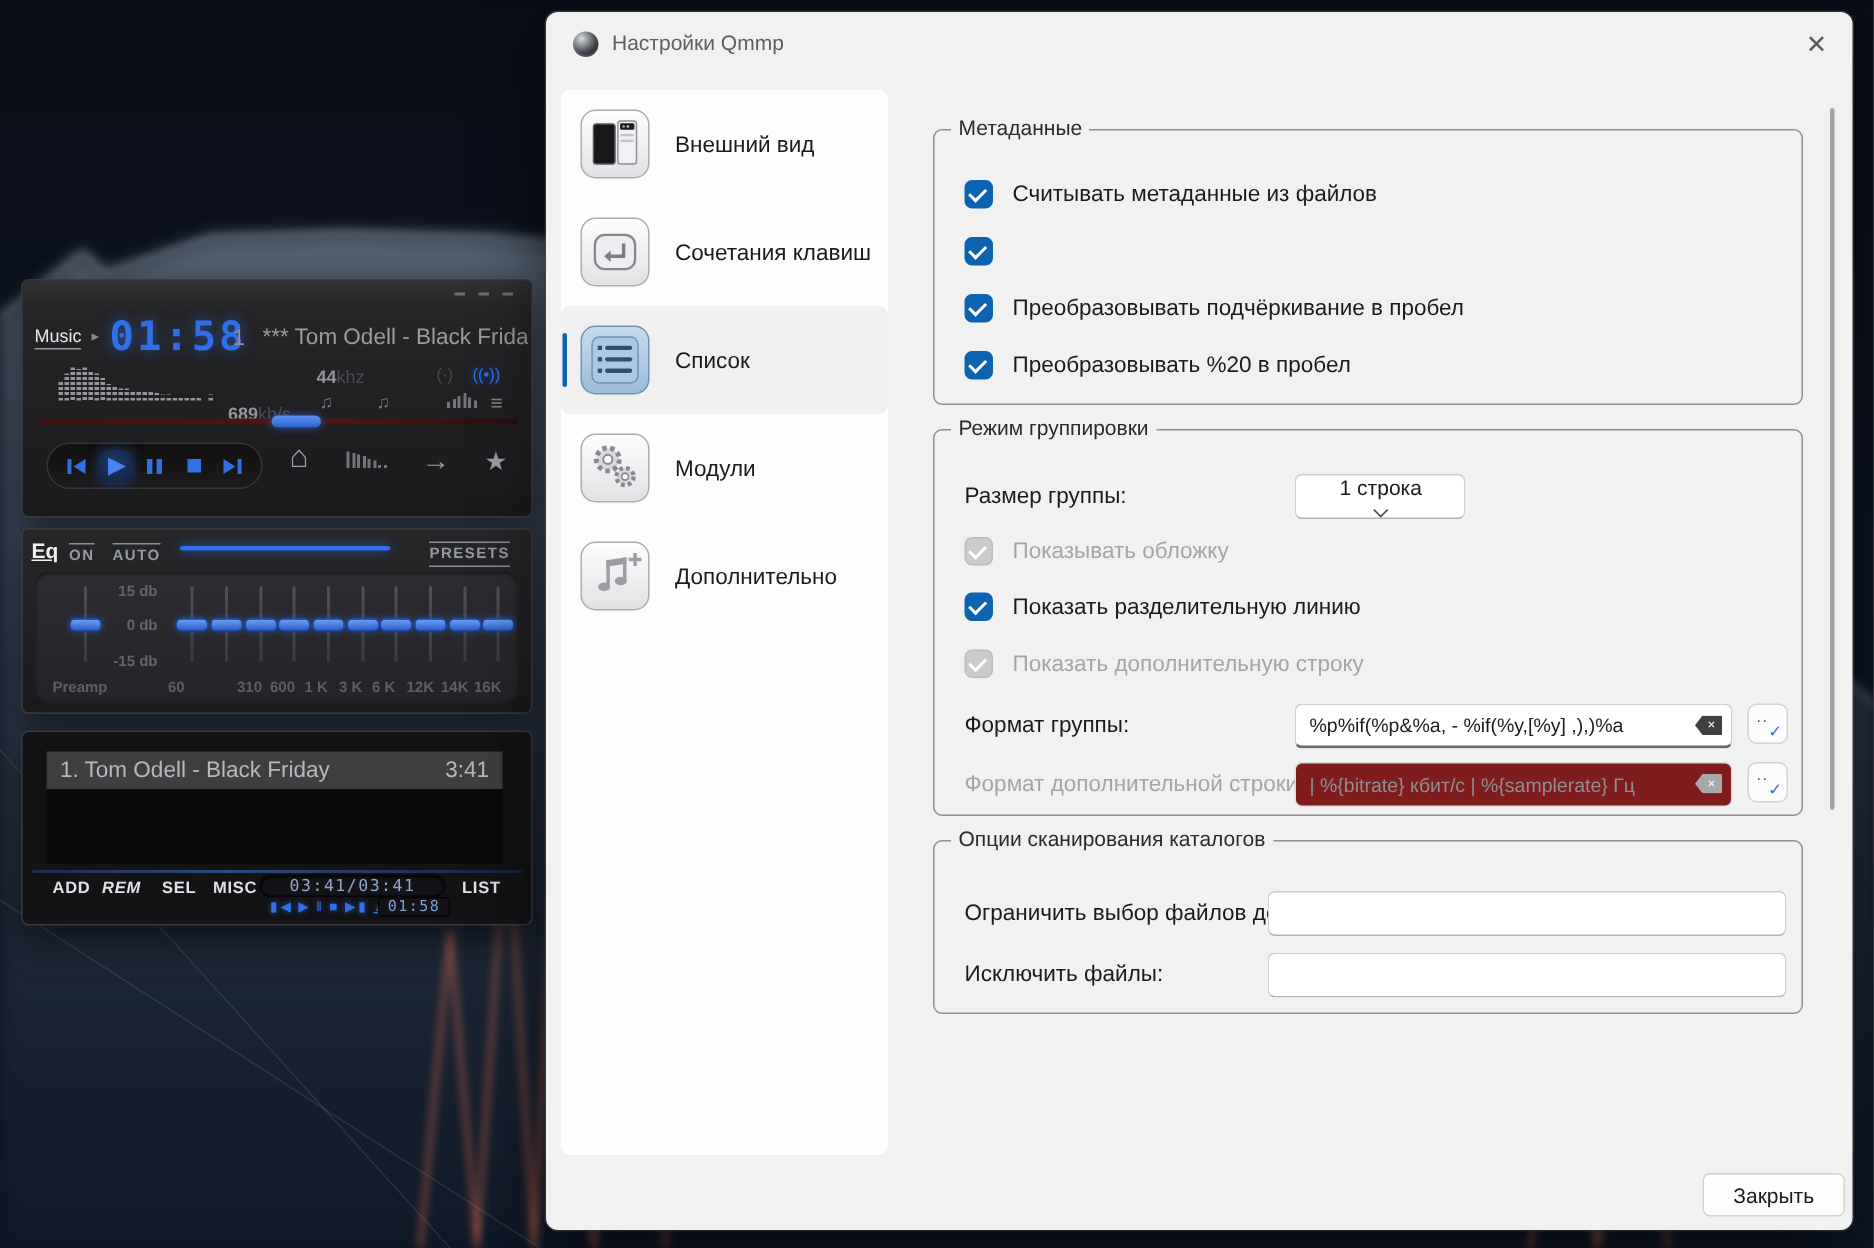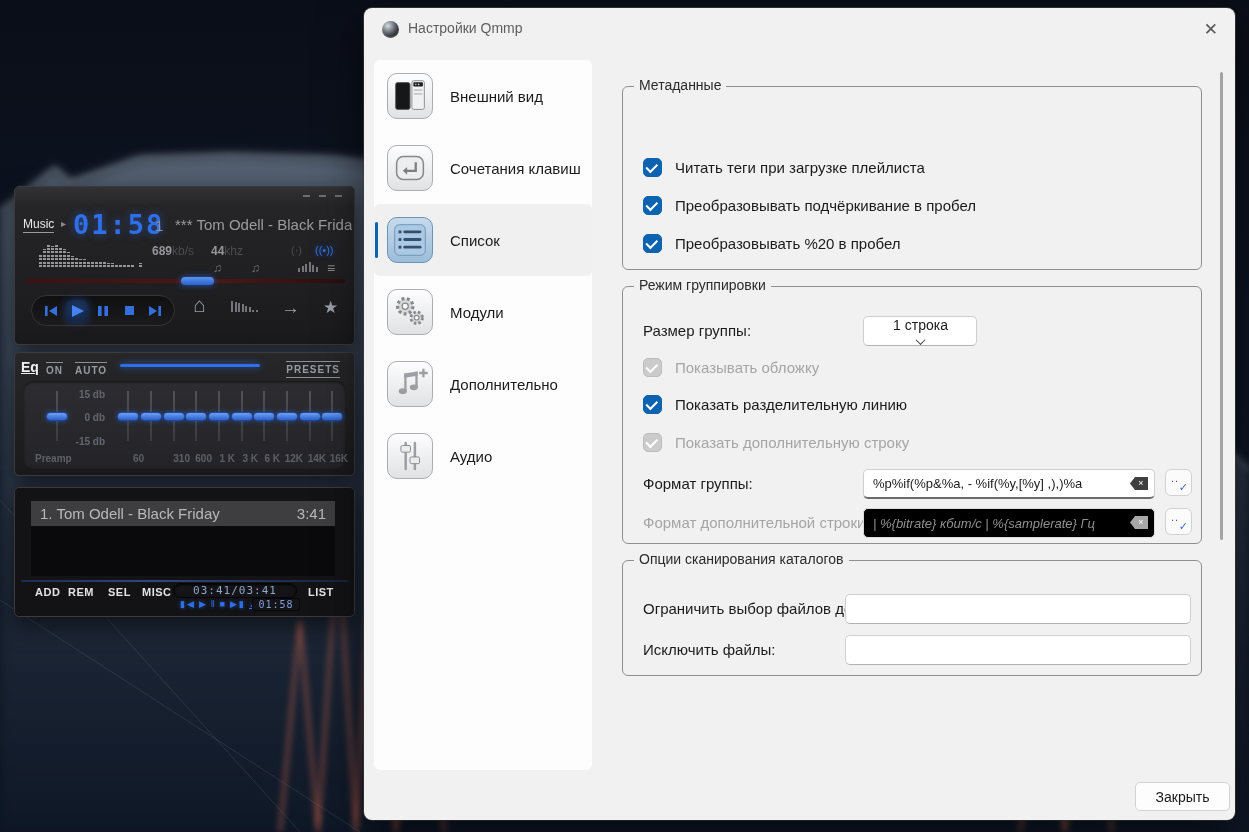--- a/index.html
+++ b/index.html
@@ -44,21 +44,21 @@
 
   
   .eq-label { position:absolute; left:6px; top:6px; color:#f0f0f2; font-size:14px; font-weight:bold; text-decoration:underline; }
   .eq-flag { position:absolute; top:9px; color:#959ba3; font-size:10px; font-weight:bold; letter-spacing:1px; border-top:1.5px solid #8a9098; padding-top:2px; }
   .eq-line { position:absolute; left:105px; top:11px; width:140px; height:3px; background:#2f6fe8; box-shadow:0 0 7px rgba(47,111,232,.8); border-radius:2px; }
   .eq-presets { position:absolute; right:14px; top:8px; color:#959ba3; font-size:10px; font-weight:bold; letter-spacing:1px; border-top:1.5px solid #8a9098; border-bottom:1.5px solid #8a9098; padding:2px 0; }
   .eq-body { position:absolute; left:8px; top:28px; right:8px; bottom:6px; background:linear-gradient(180deg,#2d2d31,#242428); border-radius:10px; box-shadow:inset 0 1px 3px rgba(0,0,0,.6); }
   .eq-scale { position:absolute; width:44px; text-align:right; font-size:10px; font-weight:bold; color:#63676d; }
   .eq-track { position:absolute; width:2px; height:50px; top:10px; background:linear-gradient(180deg,#515156,#3a3a3f); }
   .eq-handle { position:absolute; width:22px; height:9px; top:31px; border-radius:4px; background:linear-gradient(180deg,#6fa0f0,#2b62cc); border:1px solid #1d47a0; box-shadow:0 0 5px rgba(47,111,232,.5); }
-  .eq-bandlbl { position:absolute; top:72px; width:32px; text-align:right; font-size:10px; font-weight:bold; color:#5c6066; }
+  .eq-bandlbl { position:absolute; top:72px; width:32px; text-align:left; font-size:10px; font-weight:bold; color:#5c6066; }
 
   
   .pl-row { position:absolute; left:16px; top:13px; width:304px; height:25px; background:#3e3e41; color:#b8b8bc; font-size:15px; display:flex; align-items:center; padding:0 9px; }
   .pl-row .dur { margin-left:auto; }
   .pl-body { position:absolute; left:16px; top:38px; width:304px; height:50px; background:#0a0a0d; }
   .pl-sep { position:absolute; left:6px; top:92px; right:6px; height:2px; background:linear-gradient(90deg,#1a2c50,#2f4a80 40%,#16233f); border-radius:1px; }
   .pl-btn { position:absolute; top:98px; color:#e2e2e6; font-size:11px; font-weight:bold; letter-spacing:.5px; }
   .pl-lcd { position:absolute; left:158px; top:95px; width:124px; height:15px; background:#141418; border-radius:8px; border:1px solid #060608; box-shadow:inset 0 1px 2px rgba(0,0,0,.8); color:#8fa6c8; font-size:11px; letter-spacing:1px; display:flex; align-items:center; justify-content:center; }
   .pl-mini { position:absolute; left:165px; top:111px; color:#2f6fe8; font-size:9px; letter-spacing:2px; text-shadow:0 0 4px rgba(47,111,232,.6); display:flex; gap:3px; align-items:center; }
   .pl-mini .eject { border-bottom:1.5px solid #2f6fe8; line-height:8px; }
@@ -93,21 +93,21 @@
 
   .flabel { position:absolute; left:20px; font-size:15px; color:#1b1b1b; line-height:30px; }
   .flabel.dis { color:#a5a5a5; }
 
   .combo { position:absolute; left:240px; width:114px; height:30px; background:#fff; border:1px solid #cfcfcf; border-bottom-color:#b2b2b2; border-radius:5px; display:flex; align-items:center; justify-content:space-between; padding:0 11px 0 12px; font-size:14px; color:#1b1b1b; }
   .chev { width:7px; height:7px; border-right:1.4px solid #424242; border-bottom:1.4px solid #424242; transform:rotate(45deg) translate(-1px,-1px); }
 
   .inwrap { position:absolute; height:30px; }
   .txt { width:100%; height:30px; border:1px solid #cfcfcf; border-bottom-color:#b2b2b2; border-radius:5px; background:#fff; font-family:"Liberation Sans", sans-serif; font-size:13px; color:#1b1b1b; padding:0 30px 0 9px; outline:none; }
   .txt.focusline { border-bottom:2px solid #6a6a6a; }
-  .txt.dis { color:#8f8f8f; border-color:#dcdcdc; background:#000000;font-style:italic; }
+  .txt.dis { color:#8f8f8f; border-color:#dcdcdc; background:#7f1d1d; }
   .clearbtn { position:absolute; right:6px; top:7px; width:20px; height:15px; display:flex; align-items:center; justify-content:center; }
   .bksp { width:18px; height:13px; background:#3f3f3f; clip-path:polygon(28% 0,100% 0,100% 100%,28% 100%,0 50%); color:#fff; font-size:9px; line-height:13px; text-align:center; padding-left:4px; }
   .bksp.dis { background:#a8a8a8; }
   .menubtn { position:absolute; left:542px; width:27px; height:27px; border:1px solid #d2d2d2; border-radius:6px; background:#fbfbfb; }
   .menubtn .dots { position:absolute; left:5px; top:2px; font-size:11px; color:#5a5a5a; letter-spacing:1px; }
   .menubtn .mark { position:absolute; right:3px; bottom:1px; font-size:11px; color:#3a6fd0; }
 
   .scrollthumb { position:absolute; left:856px; top:64px; width:3px; height:468px; background:#a3a3a3; border-radius:2px; }
 
   .footer-btn { position:absolute; left:771px; top:774px; width:95px; height:29px; background:#fdfdfd; border:1px solid #d2d2d2; border-radius:5px; font-size:14px; color:#1b1b1b; display:flex; align-items:center; justify-content:center; }
@@ -179,21 +179,21 @@
         <i style="height:4px"></i>
         <i style="height:4px"></i>
         <i style="height:3px"></i>
         <i style="height:3px"></i>
         <i style="height:3px"></i>
         <i style="height:2px"></i>
         <i style="height:2px"></i>
         <i style="height:0"></i>
         <i style="height:4px"></i>
     </div>
-    <div class="rate" style="left:137px;"><span>689</span><span class="unit">kb/s</span></div>
+    <div class="rate" style="left:137px;margin-top:25px;"><span>689</span><span class="unit">kb/s</span></div>
     <div class="rate" style="left:196px;"><span>44</span><span class="unit">khz</span></div>
     <div class="mono-ind" style="left:276px;">(·)</div>
     <div class="stereo-ind" style="left:300px;">((•))</div>
 
     <div class="glyphrow" style="left:198px;">♫</div>
     <div class="glyphrow" style="left:236px;">♫</div>
     <div class="barsglyph" style="left:283px;">
       <i style="height:4px"></i>
         <i style="height:6px"></i>
         <i style="height:8px"></i>
@@ -300,21 +300,21 @@
   </div>
 
   <div class="skinwin" style="left:14px; top:487px; width:341px; height:130px; background:#131316;">
     <div class="pl-row">
       <span>1. Tom Odell - Black Friday</span>
       <span class="dur">3:41</span>
     </div>
     <div class="pl-body"></div>
     <div class="pl-sep"></div>
     <div class="pl-btn" style="left:20px;">ADD</div>
-    <div class="pl-btn" style="left:53px;">REM</div>
+    <div class="pl-btn" style="left:53px;font-style:italic;">REM</div>
     <div class="pl-btn" style="left:93px;">SEL</div>
     <div class="pl-btn" style="left:127px;">MISC</div>
     <div class="pl-lcd mono">03:41/03:41</div>
     <div class="pl-mini">
       <span>▮◀</span>
       <span>▶</span>
       <span>‖</span>
       <span>■</span>
       <span>▶▮</span>
       <span class="eject">▲</span>
@@ -386,40 +386,32 @@
             <polygon points="17,12 31,10 31,14.5 17,16.5" fill="#9b9ea3"></polygon>
             <rect x="17" y="12" width="2.4" height="18" fill="#9b9ea3"></rect>
             <rect x="28.6" y="10" width="2.4" height="16" fill="#9b9ea3"></rect>
             <ellipse cx="15.5" cy="30.5" rx="4.2" ry="3" fill="#9b9ea3"></ellipse>
             <ellipse cx="27" cy="26.5" rx="4.2" ry="3" fill="#9b9ea3"></ellipse>
             <path d="M37 7 v9 M32.5 11.5 h9" stroke="#9b9ea3" stroke-width="2.4" fill="none"></path>
           </svg>
         </span>
         <span class="side-label">Дополнительно</span>
       </div>
-      <div class="side-item">
-        <span class="tile">
-          <svg width="46" height="46" viewBox="0 0 46 46">
-            <rect x="17.2" y="8" width="2.6" height="30" rx="1.3" fill="#9b9ea3"></rect>
-            <rect x="26.8" y="8" width="2.6" height="30" rx="1.3" fill="#9b9ea3"></rect>
-            <rect x="13.5" y="12" width="10" height="7" rx="1.5" fill="#ececee" stroke="#86898e"></rect>
-            <rect x="23" y="24" width="10" height="7" rx="1.5" fill="#ececee" stroke="#86898e"></rect>
-          </svg>
-        </span>
-        <span class="side-label">Аудио</span>
-      </div>
     </div>
 
     <div class="content">
 
       <div class="group" style="top:26px; height:184px;">
         <span class="legend">Метаданные</span>
+        <div class="crow" style="left:20px; top:33px;">
+          <span class="cb on"></span>
+          <span class="clabel">Считывать метаданные из файлов</span>
+        </div>
         <div class="crow" style="left:20px; top:71px;">
           <span class="cb on"></span>
-          <span class="clabel">Читать теги при загрузке плейлиста</span>
         </div>
         <div class="crow" style="left:20px; top:109px;">
           <span class="cb on"></span>
           <span class="clabel">Преобразовывать подчёркивание в пробел</span>
         </div>
         <div class="crow" style="left:20px; top:147px;">
           <span class="cb on"></span>
           <span class="clabel">Преобразовывать %20 в пробел</span>
         </div>
       </div>

